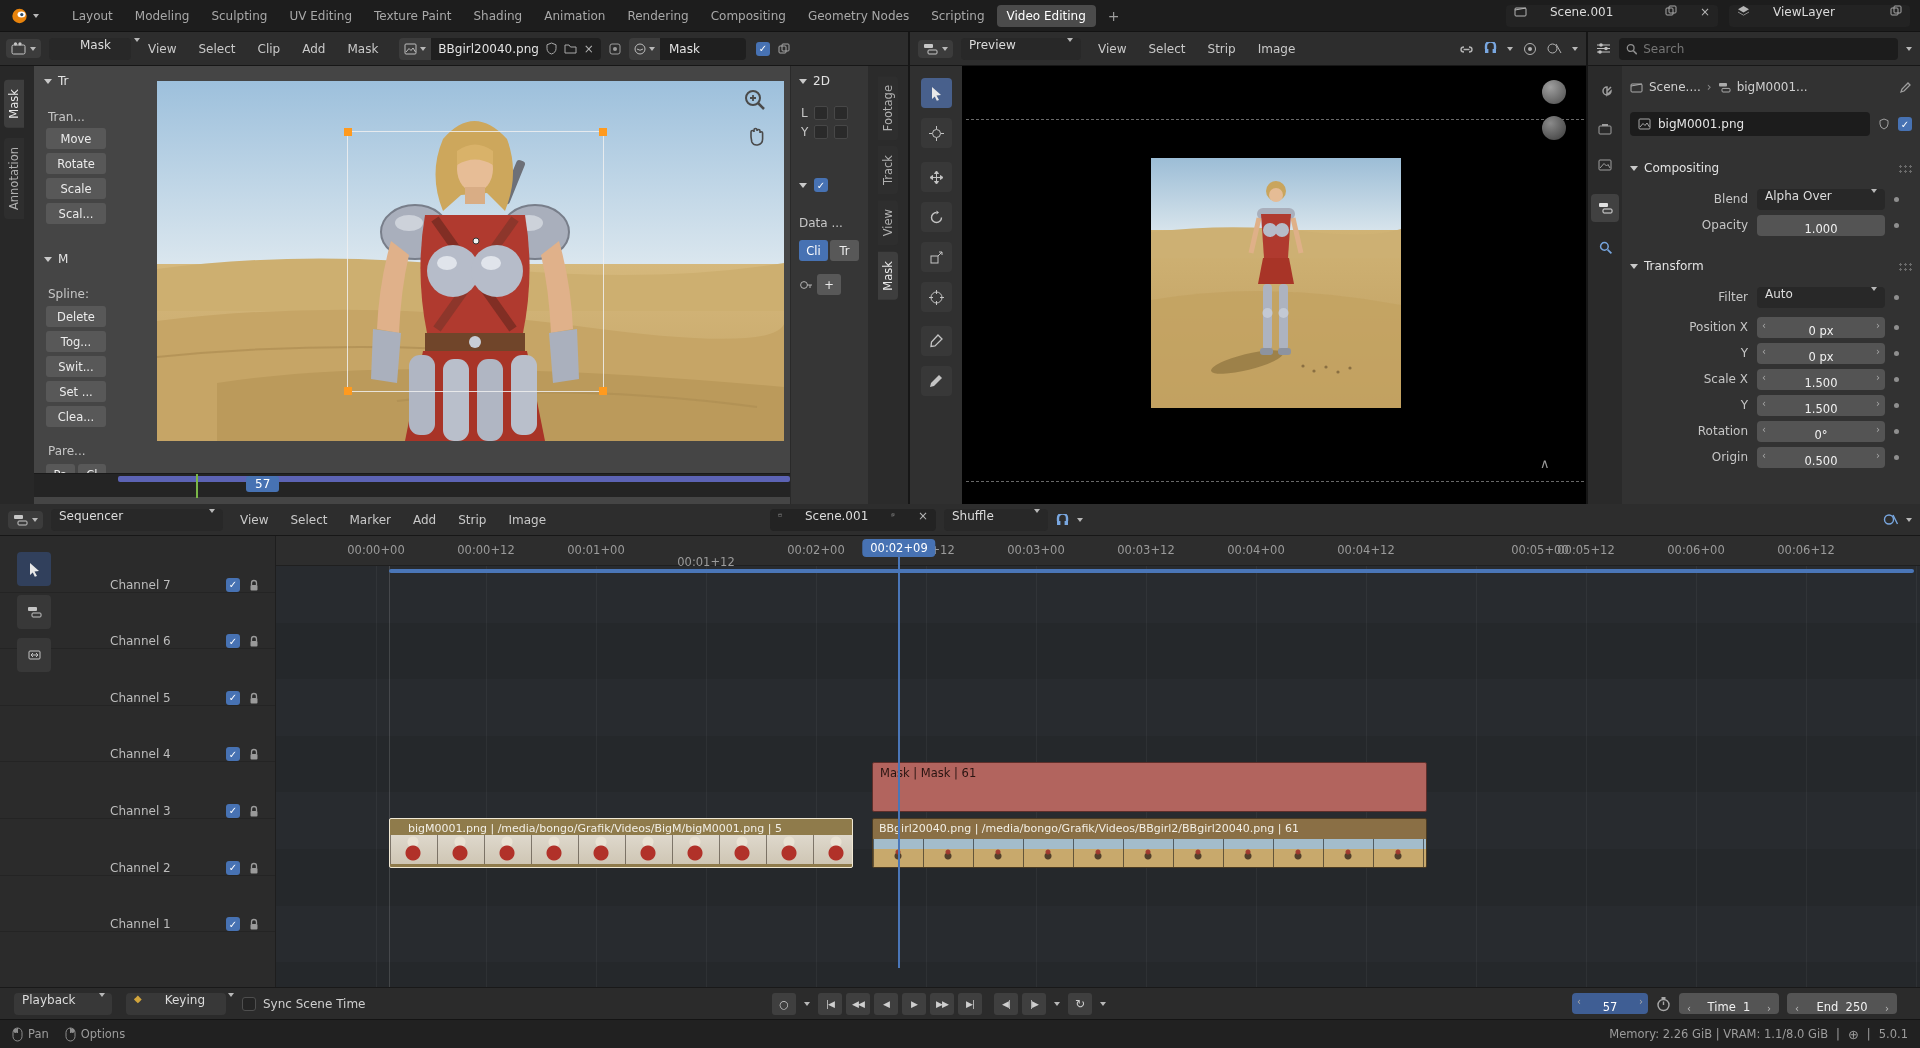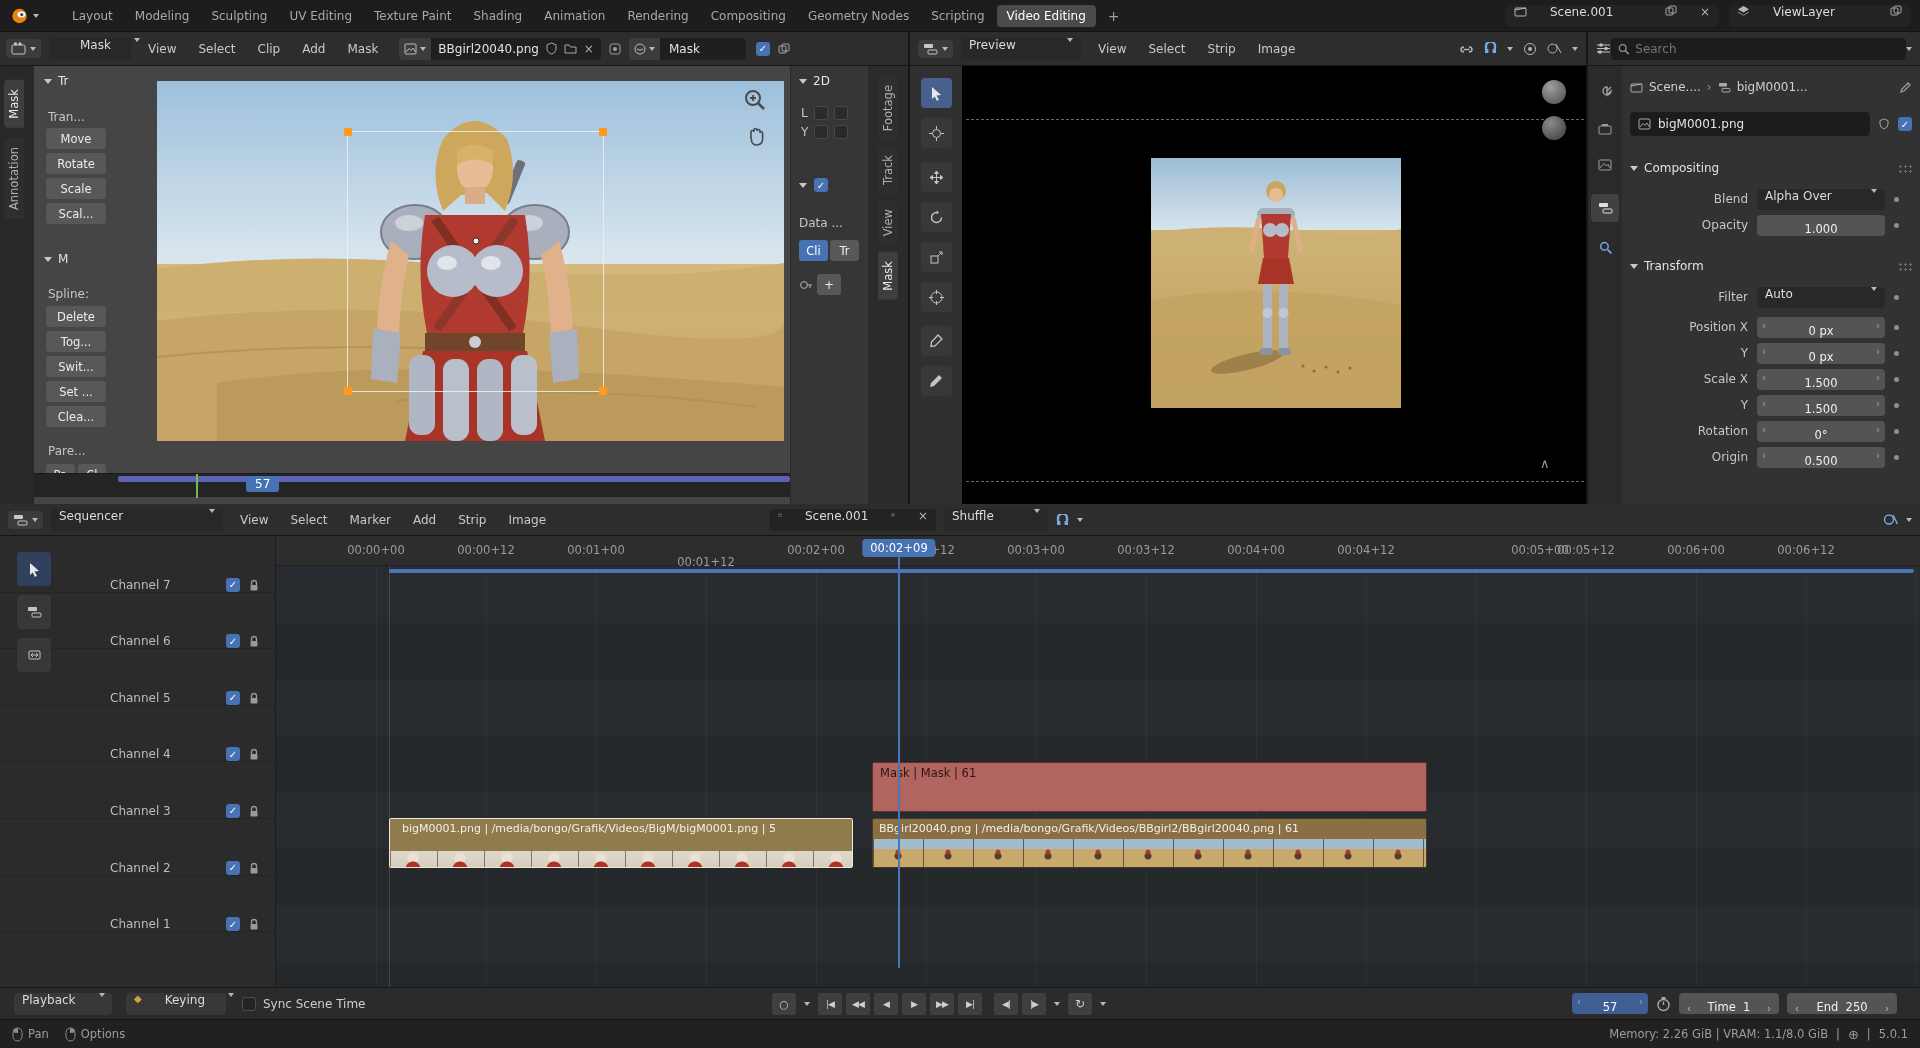--- a/index.html
+++ b/index.html
@@ -470,21 +470,21 @@
         </g>
       </svg>
     </div>
 
     <div style="position:absolute;left:632px;top:48px;width:24px;height:24px;border-radius:50%;background:radial-gradient(circle at 35% 30%,#9f9f9f,#4a4a4a)"></div>
     <div style="position:absolute;left:632px;top:84px;width:24px;height:24px;border-radius:50%;background:radial-gradient(circle at 35% 30%,#8a8a8a,#3a3a3a)"></div>
     <div style="position:absolute;left:630px;top:424px;color:#9a9a9a;font-size:13px">∧</div>
   </div>
 
   <div class="abs" style="left:1588px;top:32px;width:332px;height:472px;background:#323232">
-    <div class="row hdr" style="height:34px;padding:0 8px;">
+    <div class="row hdr" style="height:34px;padding:0 8px;gap:8px">
       <svg width="15" height="13" viewBox="0 0 15 13">
           <path d="M1 3 H14 M1 6.5 H14 M1 10 H14" stroke="#c0c0c0"></path>
           <circle cx="5" cy="3" r="1.8" fill="#c0c0c0"></circle>
           <circle cx="10" cy="6.5" r="1.8" fill="#c0c0c0"></circle>
           <circle cx="4" cy="10" r="1.8" fill="#c0c0c0"></circle>
         </svg>
       <div class="row" style="flex:1;background:#1c1c1c;border-radius:4px;height:22px;padding:0 7px;gap:6px">
         <svg width="12" height="12" viewBox="0 0 12 12">
             <circle cx="5" cy="5" r="3.6" fill="none" stroke="#8d8d8d" stroke-width="1.4"></circle>
             <path d="M8 8 L11.5 11.5" stroke="#8d8d8d" stroke-width="1.6"></path>
@@ -823,21 +823,21 @@
         background-position:100px 0,0 0"></div>
       <div style="position:absolute;left:113px;top:30px;width:1px;height:421px;background:rgba(255,255,255,.14)"></div>
 
       <div style="position:absolute;left:113px;top:33px;width:1525px;height:4px;background:#4a76b8;border-radius:2px"></div>
 
       <div style="position:absolute;left:596px;top:226px;width:555px;height:50px;background:#b2645e;border:1px solid #5e2f2b;border-radius:2px">
         <span style="display:block;padding:3px 7px;color:#2a1512;font-size:11.5px;white-space:nowrap;overflow:hidden">Mask | Mask | 61</span>
       </div>
 
       <div style="position:absolute;left:113px;top:282px;width:464px;height:50px;background:#8f7b4b;border:1px solid #f0e8d4;border-radius:2px;overflow:hidden">
-        <span style="display:block;height:32px;line-height:20px;padding:0 12px;color:#f2efe6;font-size:11px;white-space:nowrap;overflow:hidden">bigM0001.png | /media/bongo/Grafik/Videos/BigM/bigM0001.png | 5</span>
+        <span style="display:block;height:16px;line-height:20px;padding:0 18px;color:#f2efe6;font-size:11px;white-space:nowrap;overflow:hidden">bigM0001.png | /media/bongo/Grafik/Videos/BigM/bigM0001.png | 5</span>
         <div class="thumbs-bigm"></div>
       </div>
 
       <div style="position:absolute;left:596px;top:282px;width:555px;height:50px;background:#8a6f45;border:1px solid #4a3a22;border-radius:2px;overflow:hidden">
         <span style="display:block;height:20px;line-height:20px;padding:0 6px;color:#f2efe6;font-size:11px;white-space:nowrap;overflow:hidden">BBgirl20040.png | /media/bongo/Grafik/Videos/BBgirl2/BBgirl20040.png | 61</span>
         <div class="thumbs-bbgirl"></div>
       </div>
 
       <div style="position:absolute;left:622px;top:12px;width:2px;height:420px;background:#4a76b8"></div>
       <div style="position:absolute;left:623px;top:3px;transform:translateX(-50%);background:#4772b3;color:#fff;border-radius:4px;padding:2px 8px;font-size:11.5px;white-space:nowrap;z-index:5">00:02+09</div>

